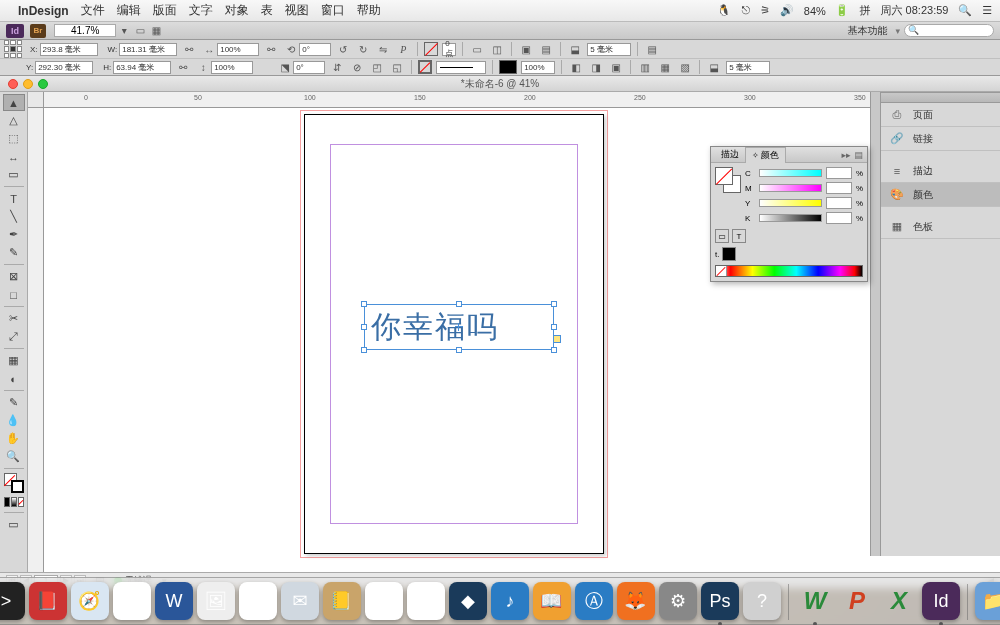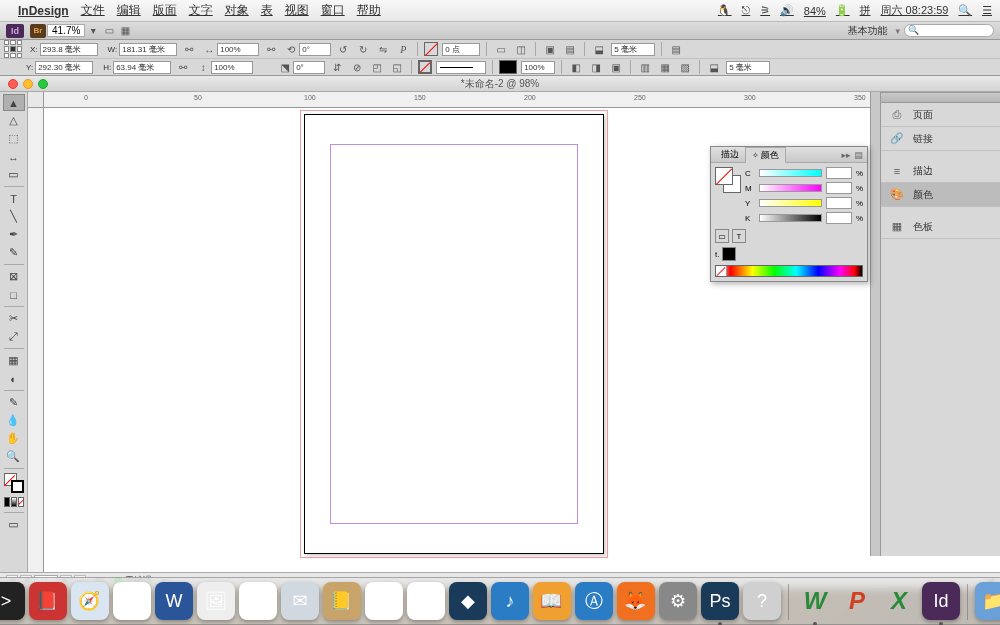--- a/index.html
+++ b/index.html
@@ -1,50 +1,50 @@
 <!DOCTYPE html>
 <html><head>
 <meta charset="utf-8">
 <style>
 * { margin: 0; padding: 0; box-sizing: border-box; font-family: "Lucida Grande", "Helvetica Neue", Arial, sans-serif; }
 body { width: 1000px; height: 625px; overflow: hidden; background: #5a4a3a; position: relative; }
 
 
-.mac-menubar { height: 22px; background: linear-gradient(#f8f8f8,#e8e8e8); display: flex; align-items: center; padding: 0 8px; font-size: 12px; color: #333; border-bottom: 1px solid #bbb; text-decoration: underline; }
+.mac-menubar { height: 22px; background: linear-gradient(#f8f8f8,#e8e8e8); display: flex; align-items: center; padding: 0 8px; font-size: 12px; color: #333; border-bottom: 1px solid #bbb; }
 .mac-menubar .apple { margin-right: 10px; }
 .mac-menubar .app-name { font-weight: bold; margin-right: 12px; }
 .mac-menubar .menu-item { margin-right: 12px; cursor: default; }
 .mac-menubar .spacer { flex: 1; }
 .mac-menubar .status-icon { margin-left: 10px; font-size: 11px; }
 
 
 .id-top { height: 18px; background: linear-gradient(#dcdcdc,#c8c8c8); display: flex; align-items: center; padding: 0 6px; border-bottom: 1px solid #999; font-size: 10px; }
 .id-top .id-logo { width: 18px; height: 14px; background: #4b2a5a; color: #c9a0dc; display: flex; align-items: center; justify-content: center; font-weight: bold; font-size: 9px; border-radius: 2px; }
 .id-top .bridge { width: 16px; height: 14px; background: #5a3b1a; margin-left: 6px; border-radius: 2px; color: #e0a050; display:flex;align-items:center;justify-content:center;font-size:8px;font-weight:bold;}
-.id-top .zoom { margin-left: 1px; padding: 0 4px; border: 1px solid #aaa; background: #fff; font-size: 10px; }
+.id-top .zoom { margin-left: 8px; padding: 0 16px; border: 1px solid #aaa; background: #fff; font-size: 10px; }
 .id-top .spacer { flex: 1; }
 .id-top .workspace { font-size: 10px; color: #333; margin-right: 8px; }
 .id-top .search { width: 90px; height: 13px; background: #fff; border: 1px solid #aaa; border-radius: 7px; font-size: 9px; padding-left: 14px; position: relative; }
 
 
 .control-panel { height: 36px; background: #d8d8d8; border-bottom: 1px solid #999; display: flex; flex-direction: column; font-size: 9px; color: #333; }
 .cp-row { flex: 1; display: flex; align-items: center; padding: 0 4px; gap: 4px; }
 .cp-row.first { border-bottom: 1px solid #c0c0c0; }
 .cp-refpoint { width: 18px; height: 18px; display: grid; grid-template-columns: repeat(3,1fr); grid-template-rows: repeat(3,1fr); gap: 1px; margin-right: 4px; }
 .cp-refpoint span { background: #fff; border: 1px solid #888; }
 .cp-refpoint span.sel { background: #333; }
 .cp-field { display: flex; align-items: center; }
 .cp-label { font-size: 8px; margin-right: 2px; }
 .cp-input { width: 58px; height: 13px; background: #fff; border: 1px solid #999; font-size: 8px; padding: 0 2px; display: flex; align-items: center; }
 .cp-icon { width: 16px; height: 16px; display: flex; align-items: center; justify-content: center; color: #555; font-size: 10px; }
 .cp-sep { width: 1px; height: 14px; background: #aaa; margin: 0 2px; }
 .cp-swatch { width: 14px; height: 14px; border: 1px solid #666; position: relative; }
 .cp-swatch.none::after { content:''; position:absolute; width:140%; height:1px; background:red; top:50%; left:-20%; transform:rotate(-45deg); }
 .cp-swatch.black { background: #000; }
-.cp-strokeweight { width: 38px; height: 13px; background: #fff; border: 1px solid #999; font-size: 8px; display: flex; align-items: center; padding: 0 2px; }
+.cp-strokeweight { width: 14px; height: 13px; background: #fff; border: 1px solid #999; font-size: 8px; display: flex; align-items: center; padding: 0 2px; }
 .cp-stroketype { width: 50px; height: 13px; background: #fff; border: 1px solid #999; position: relative; }
 .cp-stroketype::after { content:''; position:absolute; left:3px; right:12px; top:50%; height:1px; background:#000; }
 .cp-100 { width: 34px; height: 13px; background: #fff; border: 1px solid #999; font-size: 8px; display:flex;align-items:center;padding:0 2px; }
 
 
 .doc-titlebar { height: 16px; background: linear-gradient(#e9e9e9,#d4d4d4); display: flex; align-items: center; border-bottom: 1px solid #aaa; font-size: 10px; color: #555; position: relative; }
 .traffic { display: flex; gap: 5px; margin-left: 8px; }
 .traffic span { width: 10px; height: 10px; border-radius: 50%; }
 .t-close { background: #ff5f57; border: 1px solid #e33e32; }
 .t-min { background: #ffbd2e; border: 1px solid #e09e15; }
@@ -277,21 +277,21 @@
       </div>
   </div>
 </div>
 
 <div class="doc-titlebar">
   <div class="traffic">
     <span class="t-close"></span>
     <span class="t-min"></span>
     <span class="t-max"></span>
   </div>
-  <span class="doc-title">*未命名-2 @ 98%</span>
+  <span class="doc-title">*未命名-6 @ 41%</span>
 </div>
 
 <div class="main-area">
 
   <div class="tool-palette">
     <div class="tool sel">▲</div>
     <div class="tool">△</div>
     <div class="tool">⬚</div>
     <div class="tool">↔</div>
     <div class="tool">▭</div>
@@ -346,20 +346,33 @@
       <span class="tick" style="left:480px">200</span>
       <span class="tick" style="left:590px">250</span>
       <span class="tick" style="left:700px">300</span>
       <span class="tick" style="left:810px">350</span>
     </div>
     <div class="ruler-v"></div>
     <div class="canvas-inner">
       <div class="page-outer"></div>
       <div class="page"></div>
       <div class="margin-guide"></div>
+      <div class="text-frame">
+        <div class="text-content">你幸福吗</div>
+        <div class="handle h-tl"></div>
+        <div class="handle h-tm"></div>
+        <div class="handle h-tr"></div>
+        <div class="handle h-ml"></div>
+        <div class="handle h-mr"></div>
+        <div class="handle h-bl"></div>
+        <div class="handle h-bm"></div>
+        <div class="handle h-br"></div>
+        <div class="outport"></div>
+        <div class="frame-center"></div>
+      </div>
     </div>
   </div>
 </div>
 
 <div class="side-strip"></div>
 <div class="right-dock">
   <div class="collapse-bar"></div>
   <div class="dock-item">
       <span class="dock-icon">⎙</span>
       <span>页面</span>

